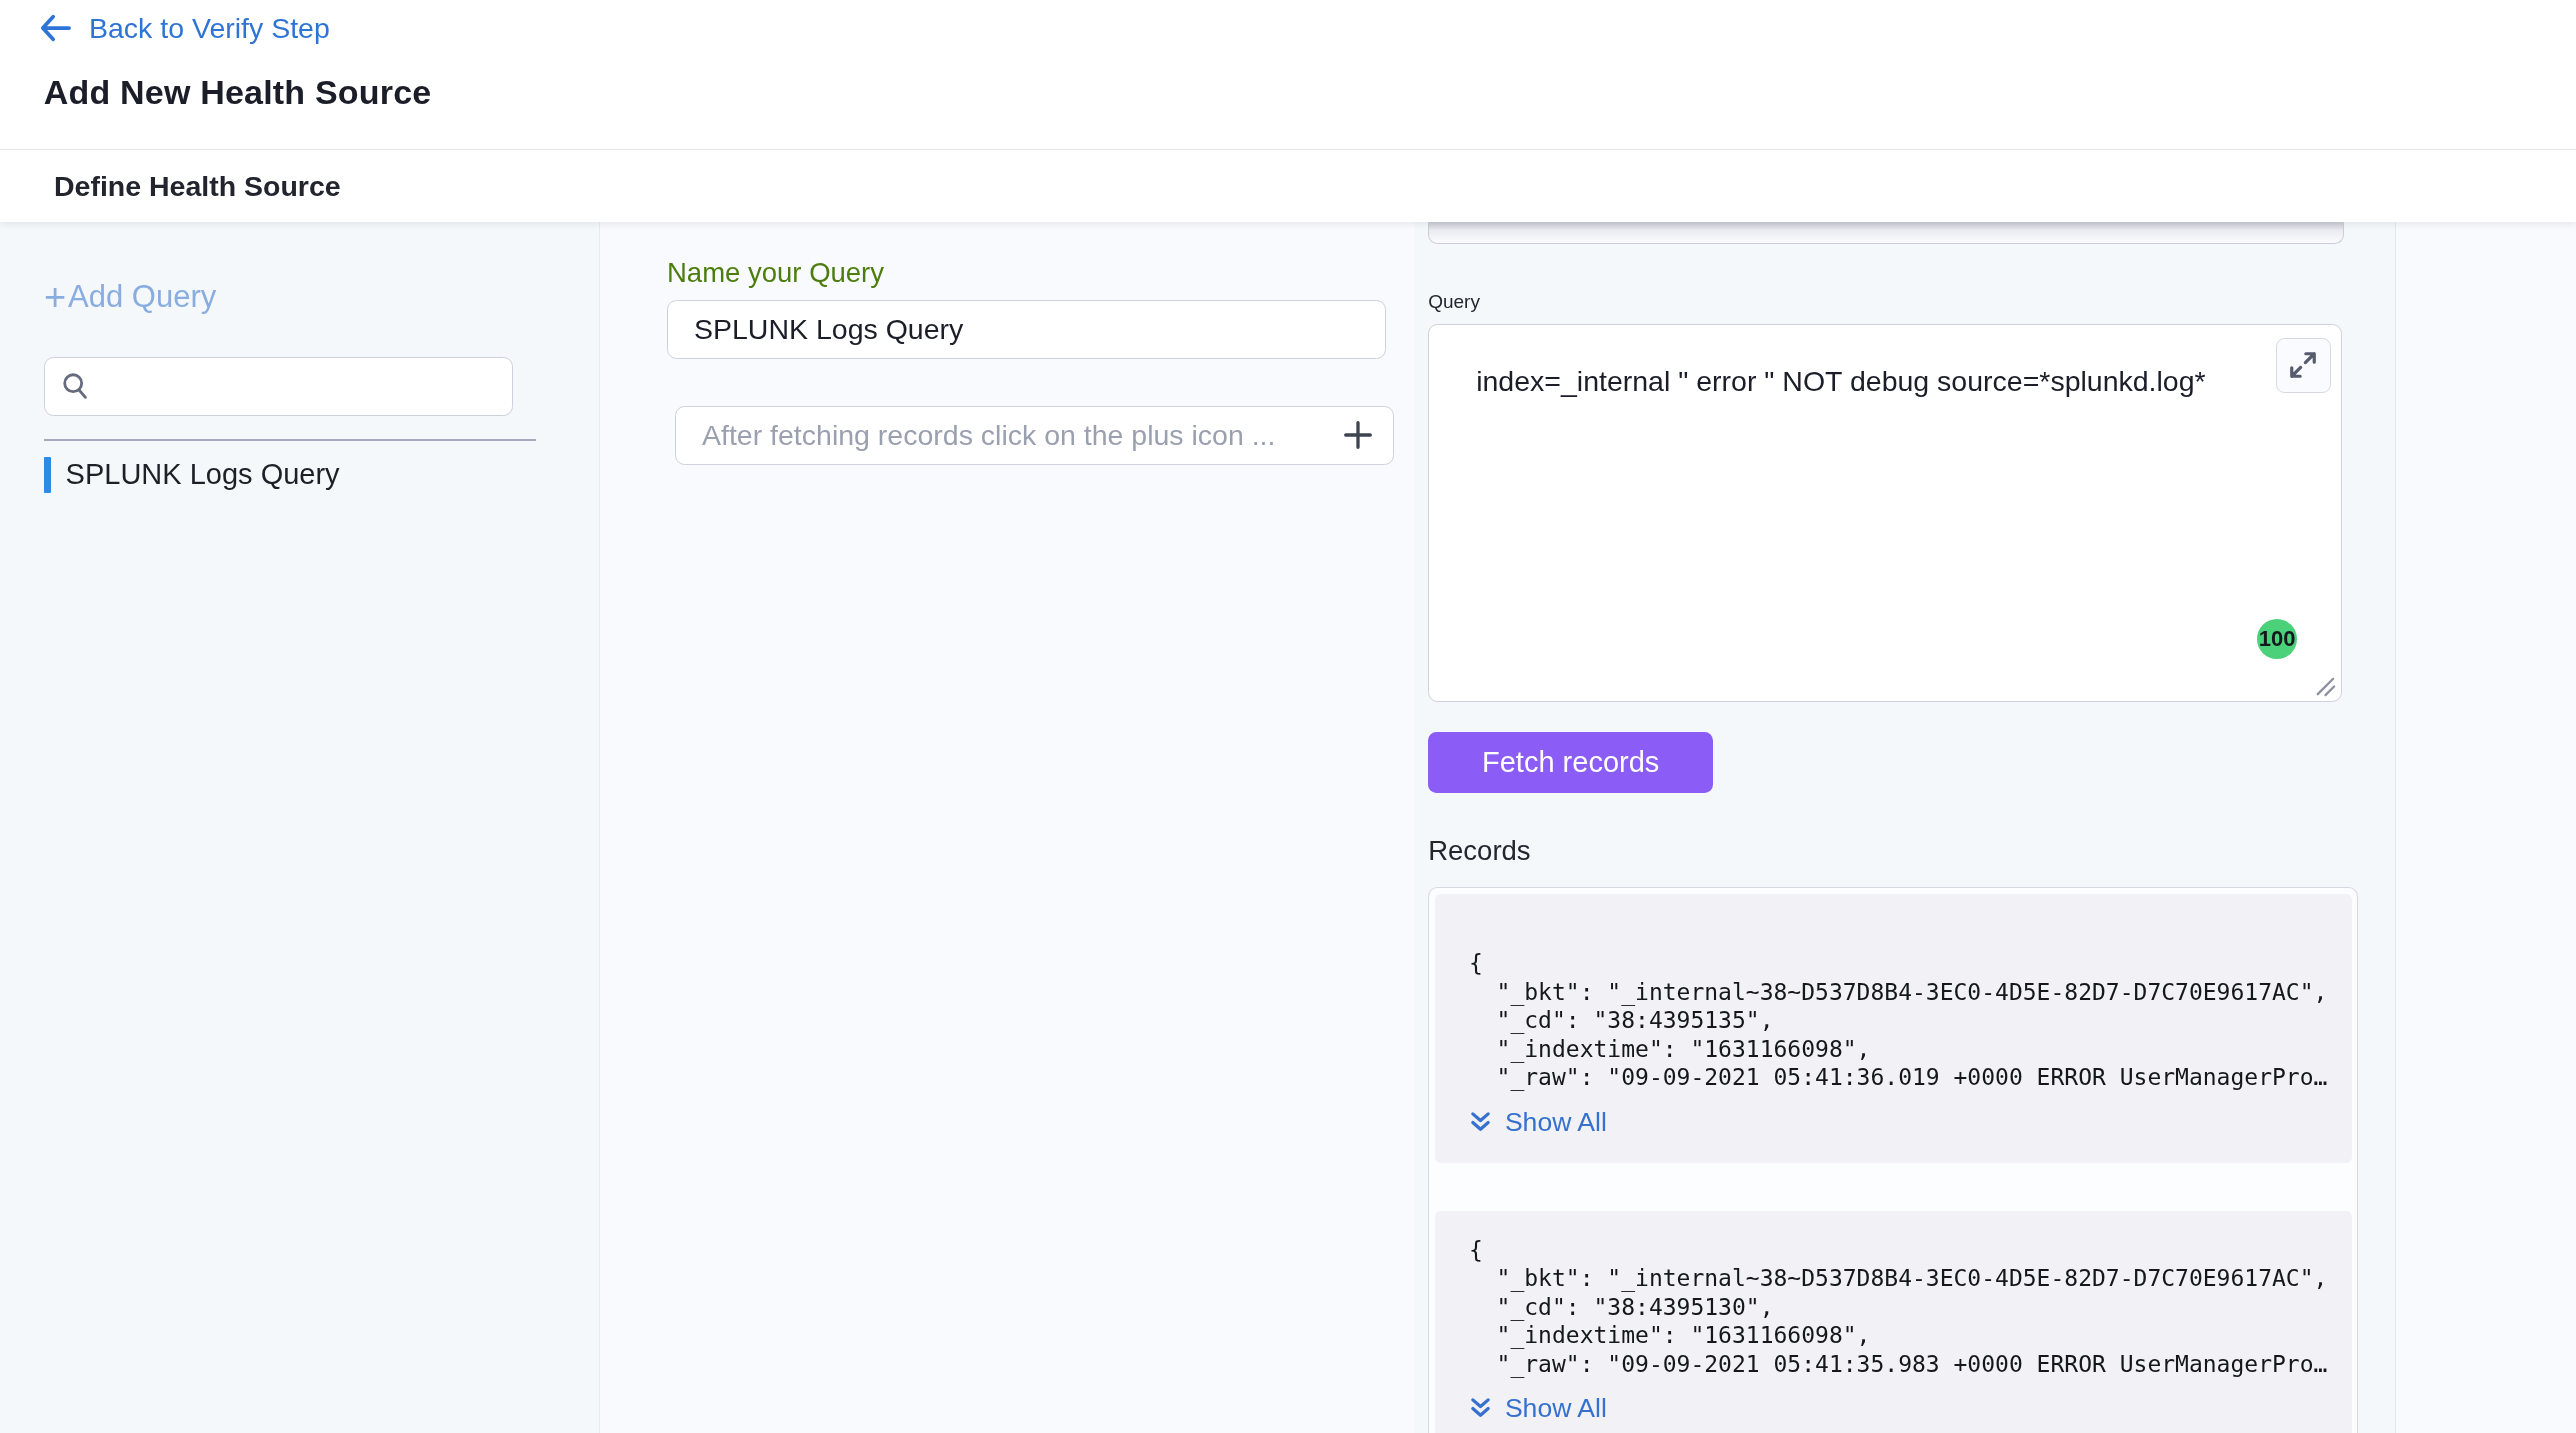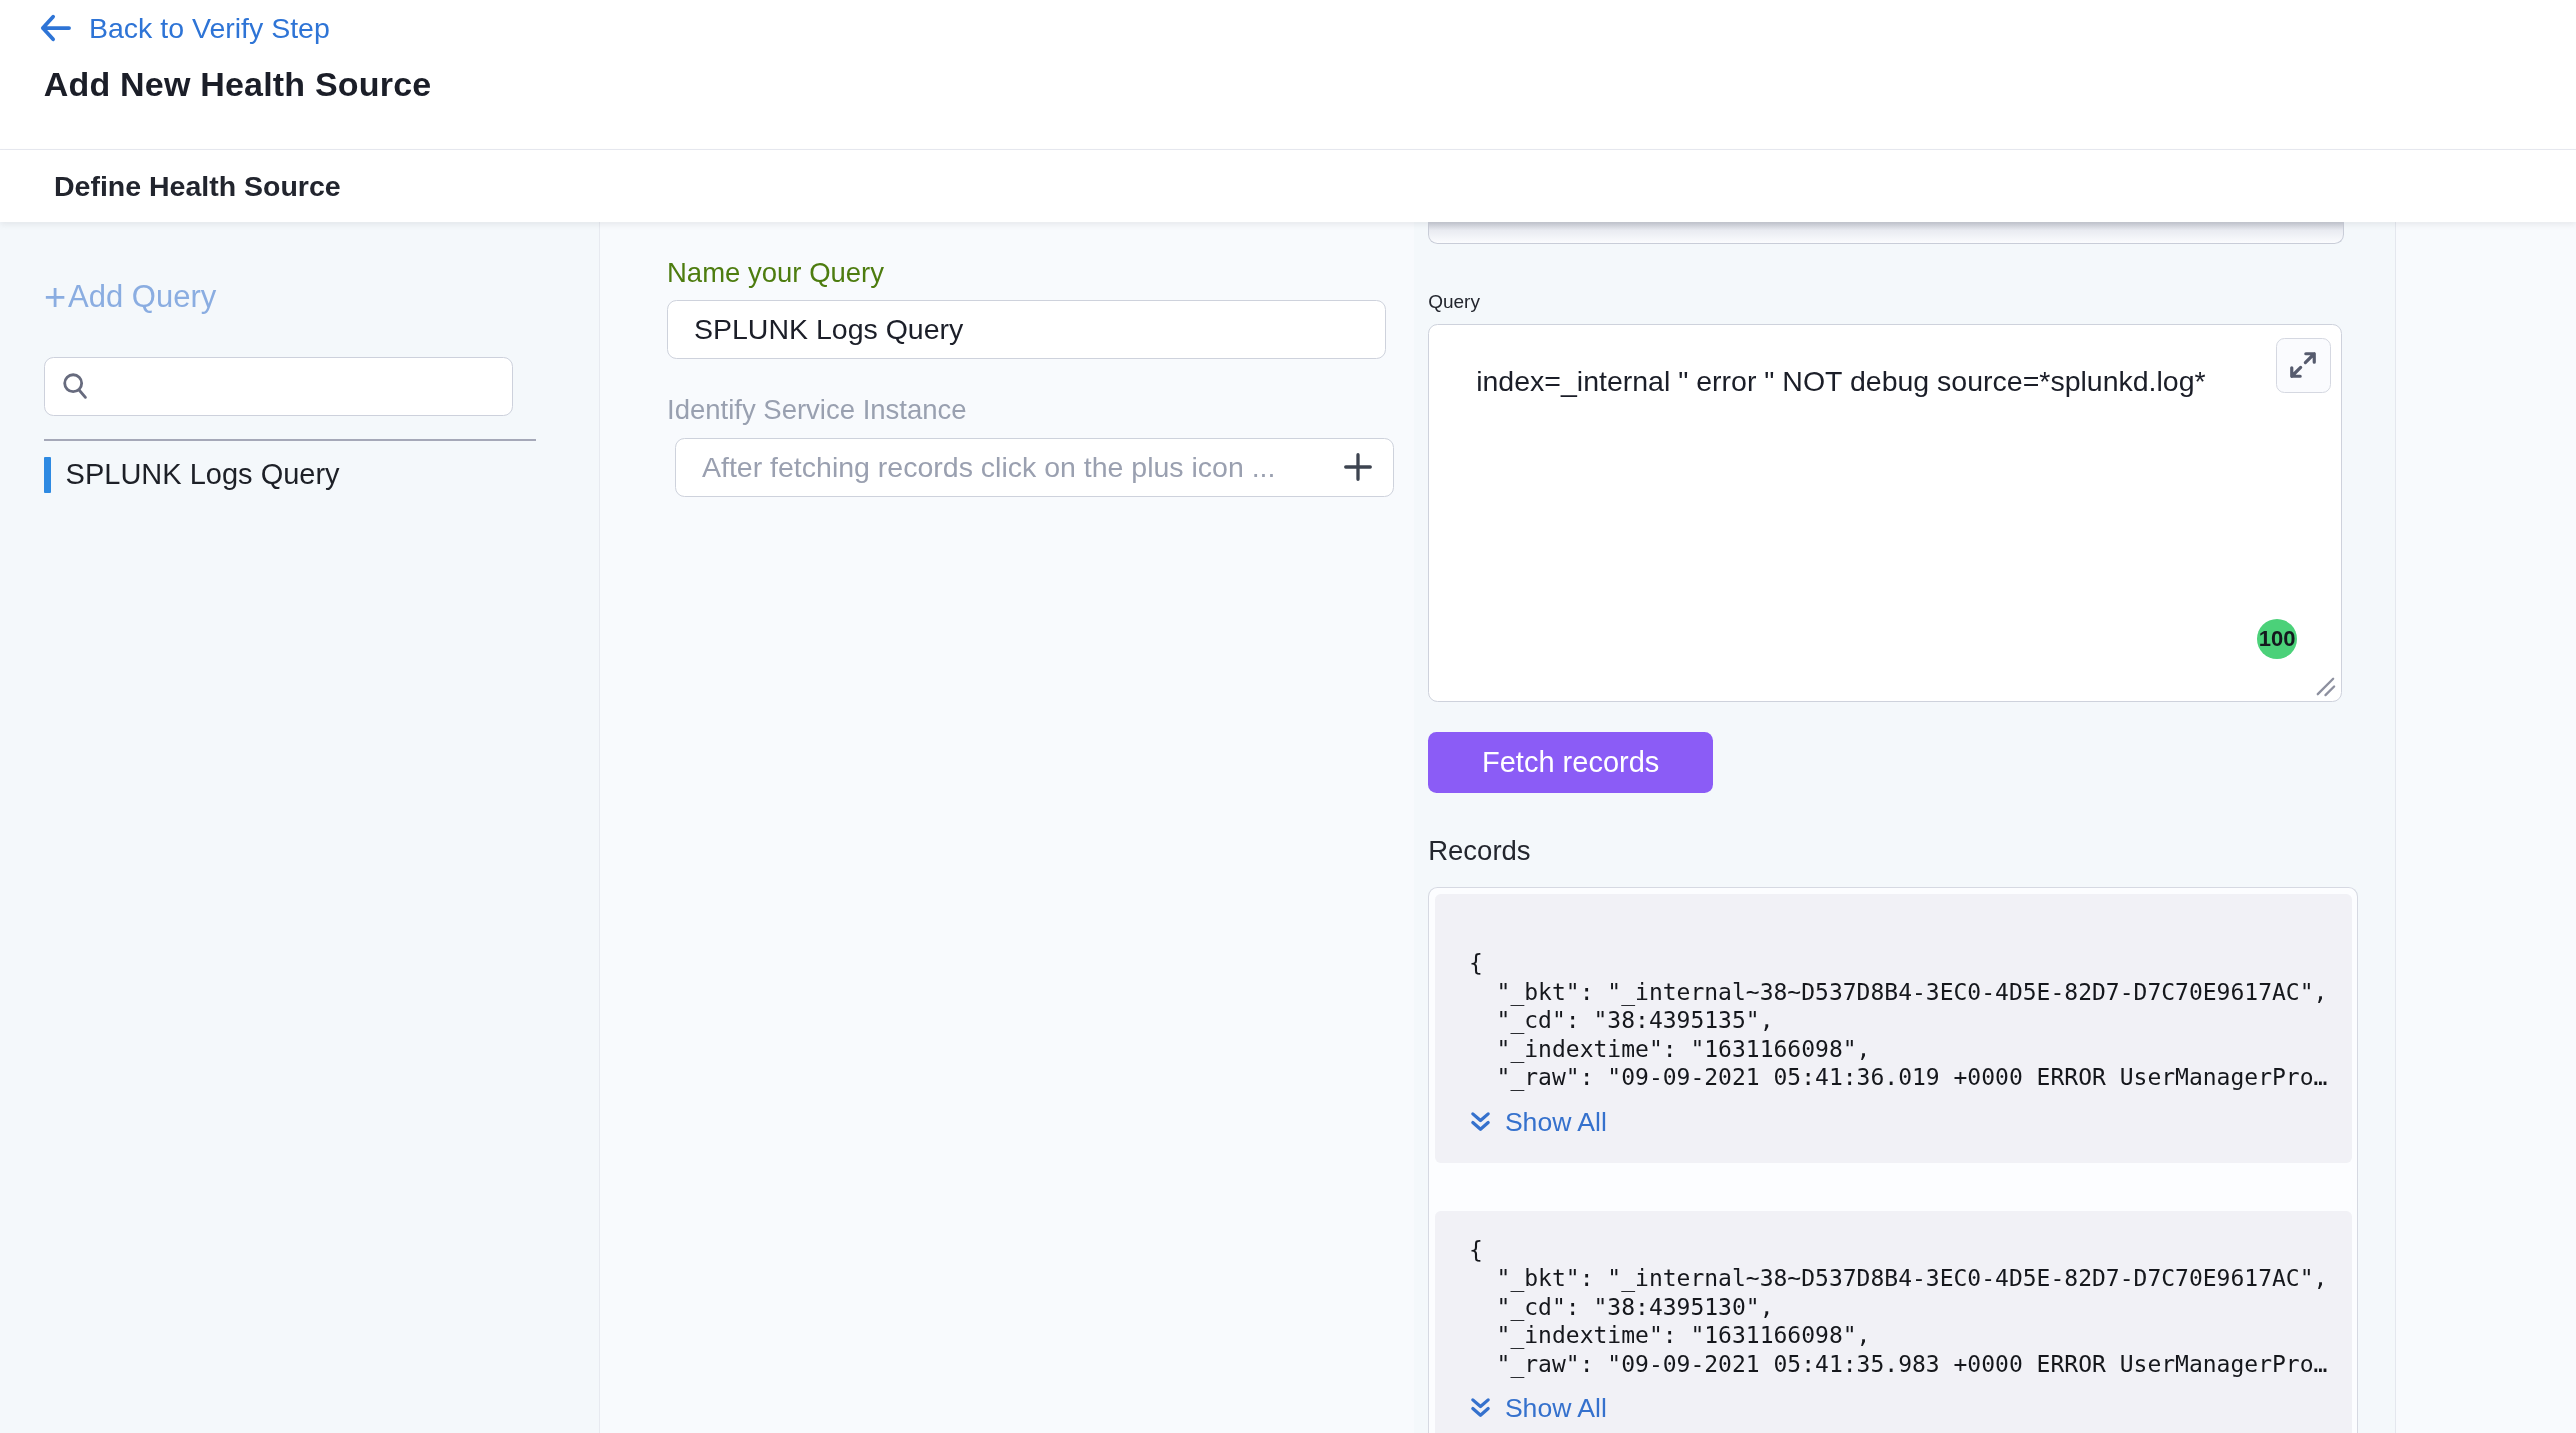--- a/index.html
+++ b/index.html
@@ -3,21 +3,21 @@
 <meta charset="utf-8">
 <style>
   * { margin:0; padding:0; box-sizing:border-box; }
   html,body { width:2576px; height:1433px; overflow:hidden; background:#ffffff;
               font-family:"Liberation Sans", sans-serif; color:#22252e; }
 
   
   .header { height:150px; background:#ffffff; border-bottom:1.9px solid #e7e9f0; padding-left:38px; }
   .back-row { display:flex; align-items:center; gap:17px; padding-top:14.2px; height:42px; cursor:pointer; }
   .back-link { color:#2e74d6; font-size:28.5px; font-weight:500; }
-  .page-title { font-size:34px; font-weight:700; color:#1b1e28; margin-top:23px; margin-left:5.7px; letter-spacing:0.2px; }
+  .page-title { font-size:34px; font-weight:700; color:#1b1e28; margin-top:31px; margin-left:5.7px; letter-spacing:0.2px; }
 
   
   .tabbar { height:72px; background:#ffffff; display:flex; align-items:center; padding-left:54px;
             box-shadow:0 2.8px 5.7px rgba(96,97,112,0.10); position:relative; z-index:2; }
   .tab { font-size:28.5px; font-weight:600; cursor:pointer; }
   .tab-inactive { color:#22252e; }
   .tab-active-wrap { margin-left:29px; padding:0 15px; height:72px; display:flex; flex-direction:column;
                      justify-content:center; position:relative; cursor:pointer; }
   .tab-active { color:#9b9ea8; }
   .tab-underline { position:absolute; left:0; bottom:0; width:100%; height:7.6px;
@@ -119,21 +119,20 @@
     <div class="query-item">
       <span class="sel-bar"></span>
       <span class="qi-label">SPLUNK Logs Query</span>
     </div>
   </div>
 
   <div class="middle">
     <div class="field-label">Name your Query</div>
     <input class="text-input" type="text" value="SPLUNK Logs Query" style="">
     <div class="gap33"></div>
-    <div class="field-label dim">Identify Service Instance</div>
     <div class="si-wrap">
       <input class="text-input" type="text" placeholder="After fetching records click on the plus icon ..." style="">
       <span class="si-plus">
         <svg width="34" height="34" viewBox="0 0 36 36">
             <path d="M18 5 V31 M5 18 H31" stroke="#3d4450" stroke-width="3.5" stroke-linecap="round"></path>
           </svg>
       </span>
     </div>
   </div>
 

